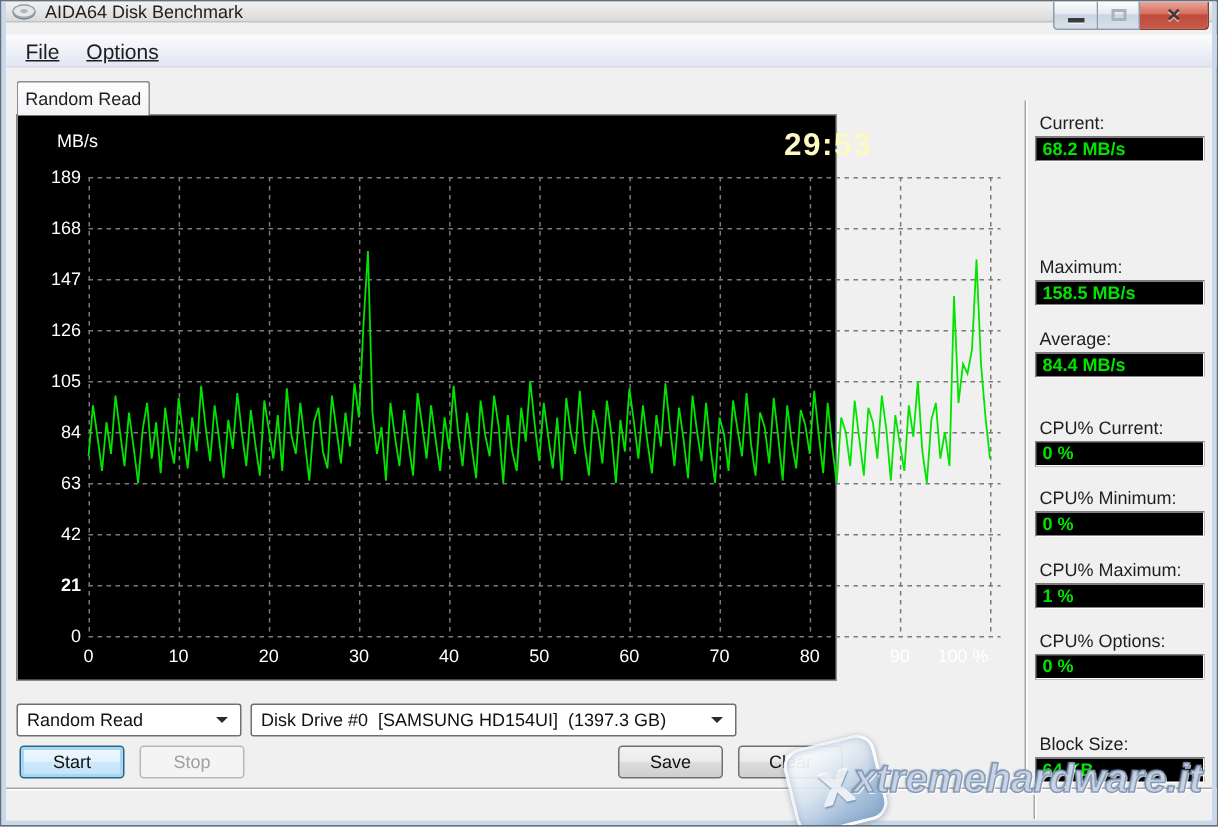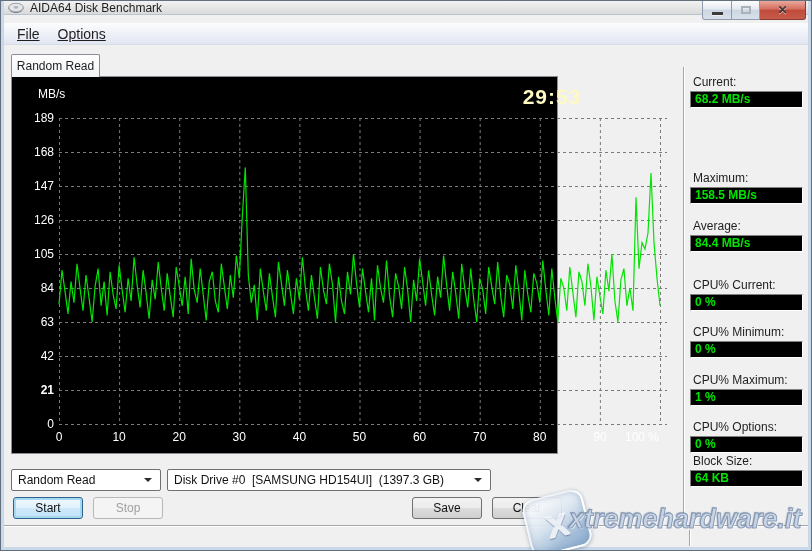--- a/index.html
+++ b/index.html
@@ -270,21 +270,21 @@
     <div class="stat-value">0 %</div>
   </div>
   <div class="stat-group" style="top:372px">
     <div class="stat-label">CPU% Maximum:</div>
     <div class="stat-value">1 %</div>
   </div>
   <div class="stat-group" style="top:419px">
     <div class="stat-label">CPU% Options:</div>
     <div class="stat-value">0 %</div>
   </div>
-  <div class="stat-group" style="top:453px">
+  <div class="stat-group" style="top:488px">
     <div class="stat-label">Block Size:</div>
     <div class="stat-value">64 KB</div>
   </div>
 
   <div class="combo" style="left:10px; width:150px;">
     <div class="val">Random Read</div>
     <div class="arrow"></div>
   </div>
   <div class="combo" style="left:166px; width:324px;">
     <div class="val">Disk Drive #0  [SAMSUNG HD154UI]  (1397.3 GB)</div>

